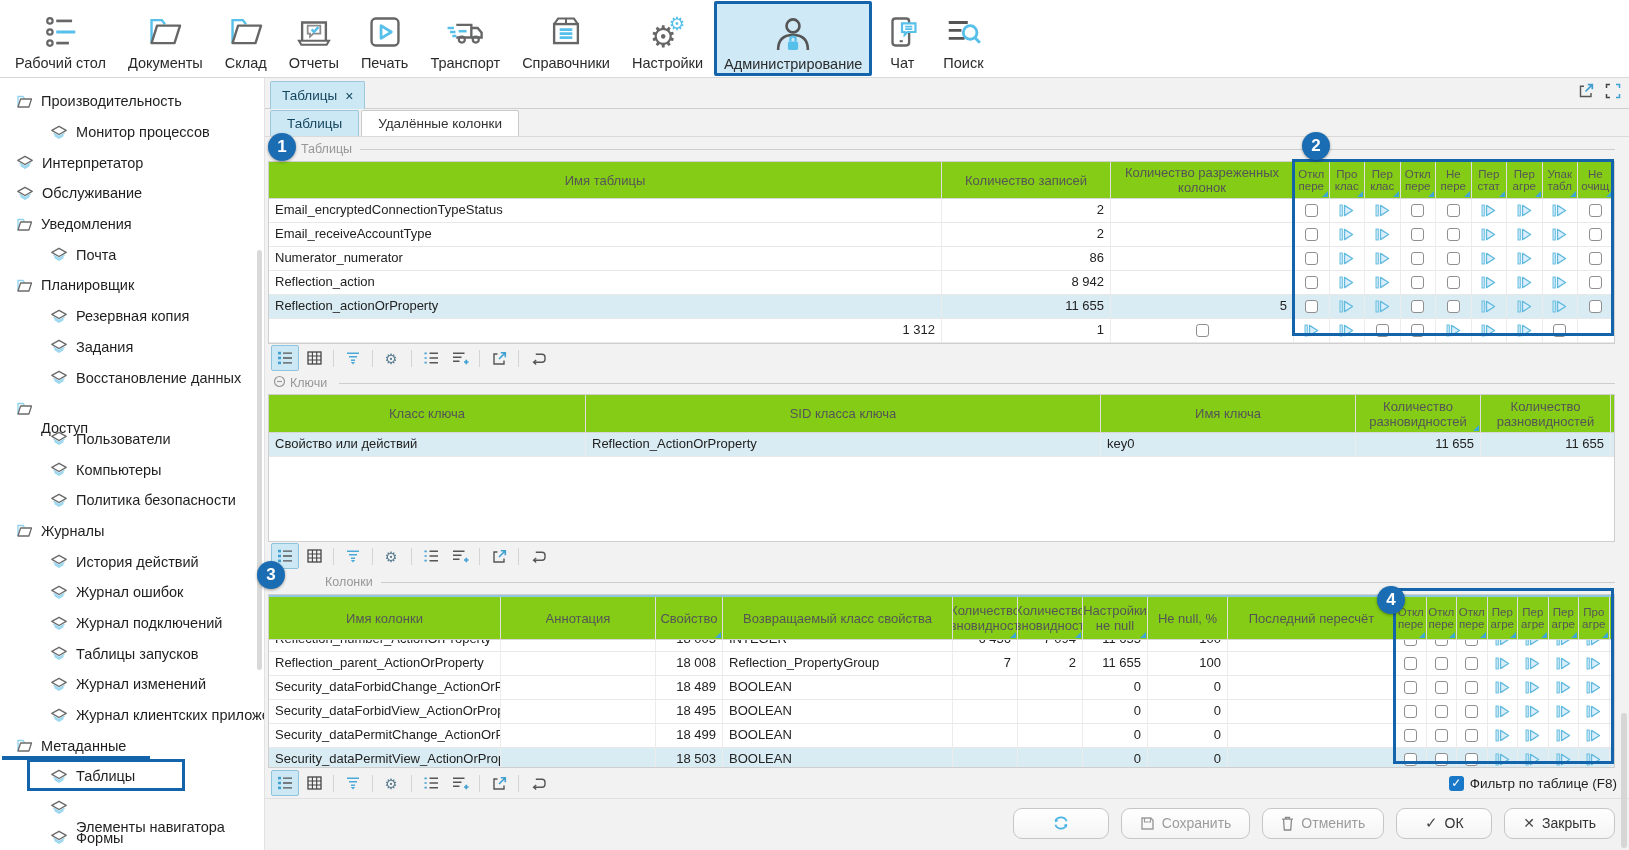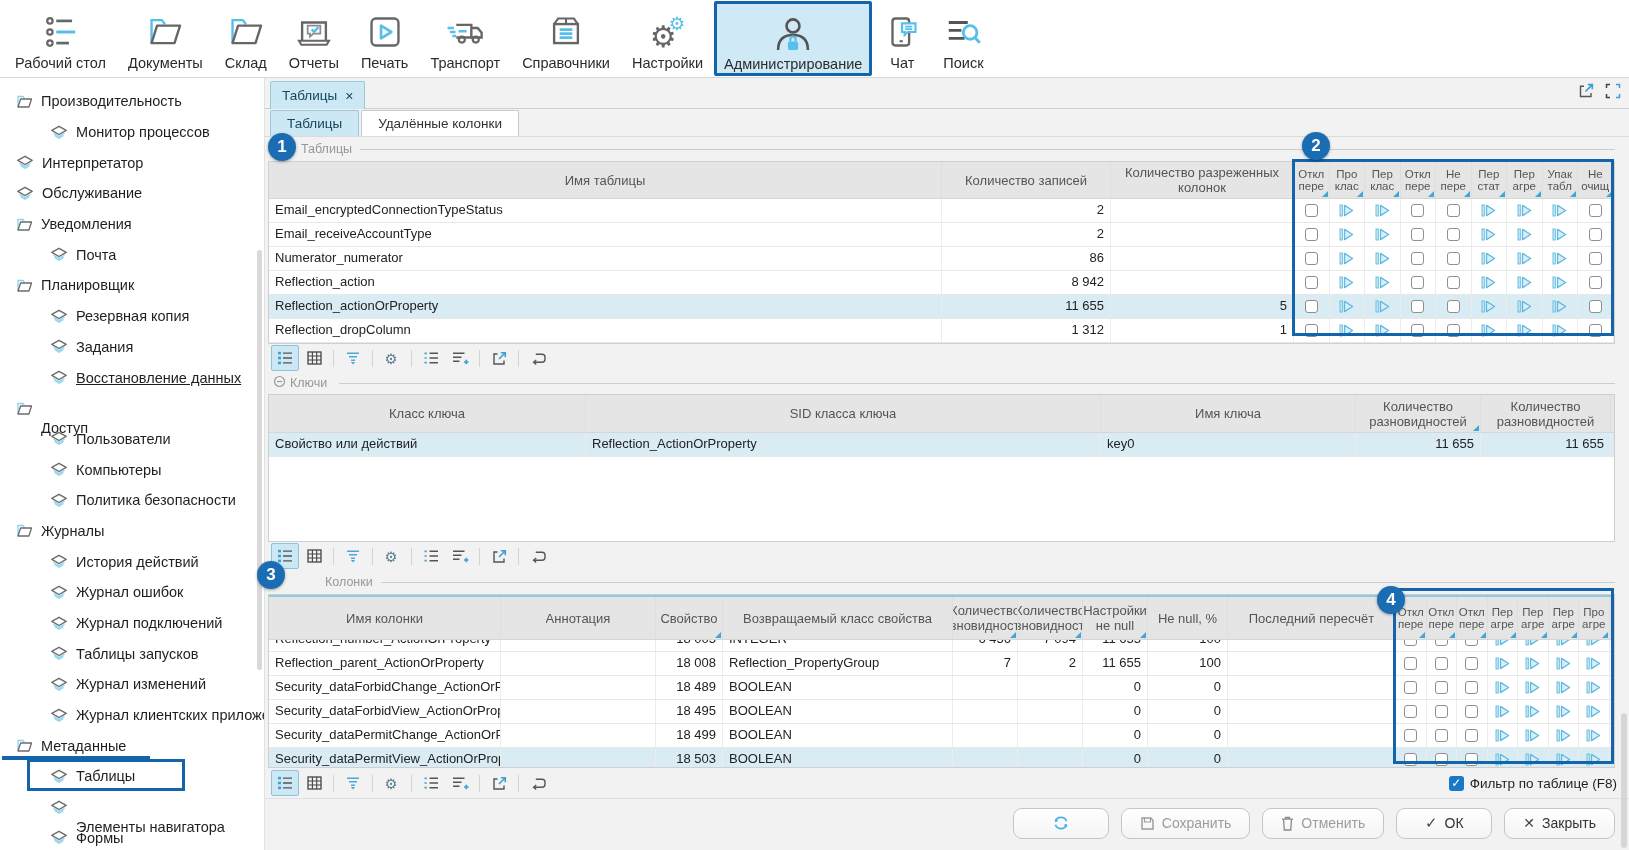--- a/index.html
+++ b/index.html
@@ -33,21 +33,21 @@
   .subtab{height:25px;display:flex;align-items:center;padding:0 16px;margin-right:2px;font-size:13.5px;color:#333;
           background:#fff;border:1px solid #c9c9c9;border-bottom:none;border-radius:2px 2px 0 0;}
   .subtab.active{background:#cde8f5;border-color:#9ec7da;color:#15465f;}
   .group{display:flex;align-items:center;color:#979797;font-size:12.5px;}
   .group .line{flex:1;height:1px;background:#cdcdcd;margin:0 14px 0 8px;}
   .g1{height:24px;padding-left:36px;}
   .g2{height:22px;padding-left:8px;gap:4px;}
   .g3{height:24px;padding-left:60px;}
   
   .tbl{background:#fff;border:1px solid #cfcfcf;margin:0 14px 0 3px;box-sizing:border-box;}
-  .thead{display:grid;background:#e5e5e5;border-bottom:1px solid #d6d6d6;color:#555;}
+  .thead{display:grid;background:#84cc16;border-bottom:1px solid #d6d6d6;color:#555;}
   .th{display:flex;flex-direction:column;align-items:center;justify-content:center;text-align:center;
       border-right:1px solid #dedede;font-size:13px;line-height:15px;padding:1px 3px;overflow:hidden;
       position:relative;box-sizing:border-box;white-space:nowrap;}
   .th.flag{font-size:11.5px;line-height:12.5px;padding:1px 1px;color:#555;}
   .th.trunc::after{content:"";position:absolute;right:1px;bottom:1px;width:0;height:0;
       border-left:6px solid transparent;border-bottom:6px solid #3ea7d8;}
   .trow{display:grid;height:23px;border-bottom:1px solid #e8e8e8;background:#fff;}
   .trow.sel{background:#d9ecf3;}
   .td{font-size:13px;line-height:22px;padding:0 6px;border-right:1px solid #ececec;
       white-space:nowrap;overflow:hidden;box-sizing:border-box;}
@@ -294,21 +294,21 @@
         <span style="white-space: nowrap;">Задания</span>
       </div>
       <div class="tree-item lvl2">
         <span class="ic">
           <svg width="18" height="15" viewBox="0 0 18 15" fill="none">
             <path d="M3.5 8.3 L9 11.6 L14.5 8.3" stroke="#8fd2ee" stroke-width="1.3"></path>
             <path d="M4.6 10.4 L9 13.2 L13.4 10.4" stroke="#8fd2ee" stroke-width="1.3"></path>
             <path d="M9 1.3 L16.2 5.4 L9 9.5 L1.8 5.4 Z" fill="#fff" stroke="#6b6b6b" stroke-width="1.35" stroke-linejoin="round"></path>
           </svg>
         </span>
-        <span style="white-space: nowrap; text-decoration: underline;">Восстановление данных</span>
+        <span style="white-space: nowrap;">Восстановление данных</span>
       </div>
       <div class="tree-item">
         <span class="ic">
           <svg width="17" height="15" viewBox="0 0 17 15" fill="none">
             <path d="M2 13 V2.5 H7 l1.4 1.9" stroke="#8fd2ee" stroke-width="1.3"></path>
             <path d="M2 13 L4.6 5 H15.5 L12.9 13 Z" stroke="#6b6b6b" stroke-width="1.3" stroke-linejoin="round"></path>
           </svg>
         </span>
         <span style="white-space: nowrap; margin-top: 40px;">Доступ</span>
       </div>
@@ -819,21 +819,20 @@
                 <rect x="1" y="1" width="2.3" height="11" fill="#cdeaf8" stroke="#5fb9de" stroke-width="0.9"></rect>
                 <path d="M5.5 1.4 L13.6 6.5 L5.5 11.6 Z" fill="#d9eefa" stroke="#5fb9de" stroke-width="1.3" stroke-linejoin="round"></path>
               </svg>
             </span>
           </div>
           <div class="td flag">
             <div class="cb"></div>
           </div>
         </div>
         <div class="trow" style="grid-template-columns: 673px 169px 183px 35.5px 35.5px 35.5px 35.5px 35.5px 35.5px 35.5px 35.5px 35.5px;">
-          <div class="td">Reflection_dropColumn</div>
           <div class="td num">1 312</div>
           <div class="td num">1</div>
           <div class="td flag">
             <div class="cb"></div>
           </div>
           <div class="td flag">
             <span style="display: flex;">
               <svg width="15" height="13" viewBox="0 0 15 13">
                 <rect x="1" y="1" width="2.3" height="11" fill="#cdeaf8" stroke="#5fb9de" stroke-width="0.9"></rect>
                 <path d="M5.5 1.4 L13.6 6.5 L5.5 11.6 Z" fill="#d9eefa" stroke="#5fb9de" stroke-width="1.3" stroke-linejoin="round"></path>

